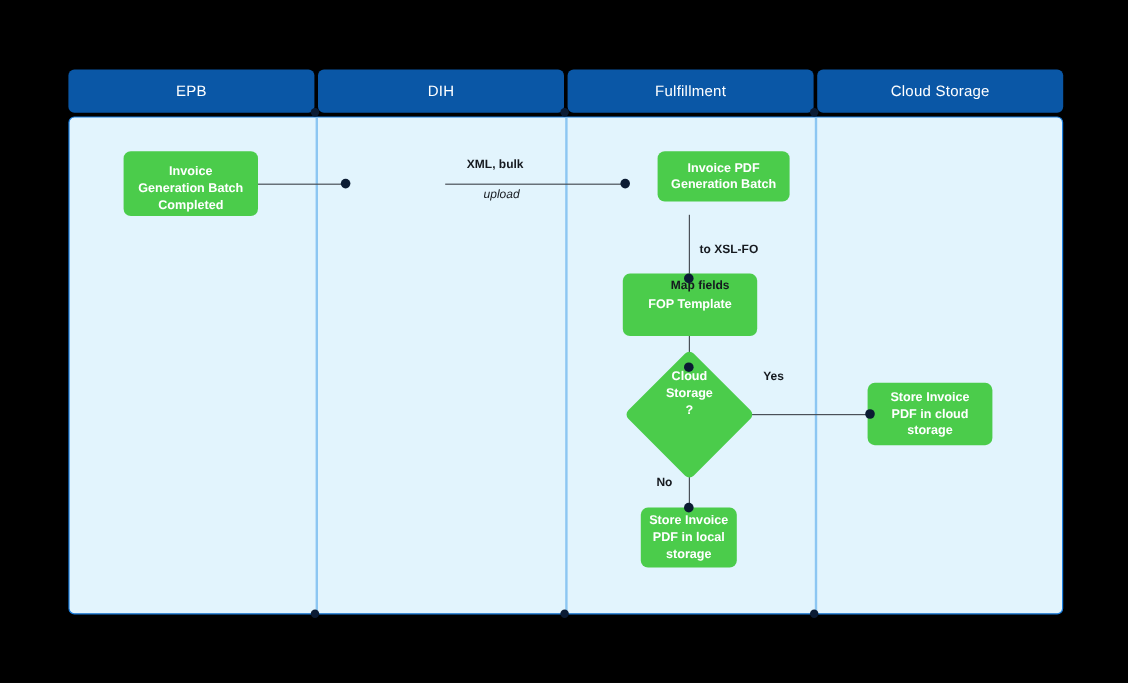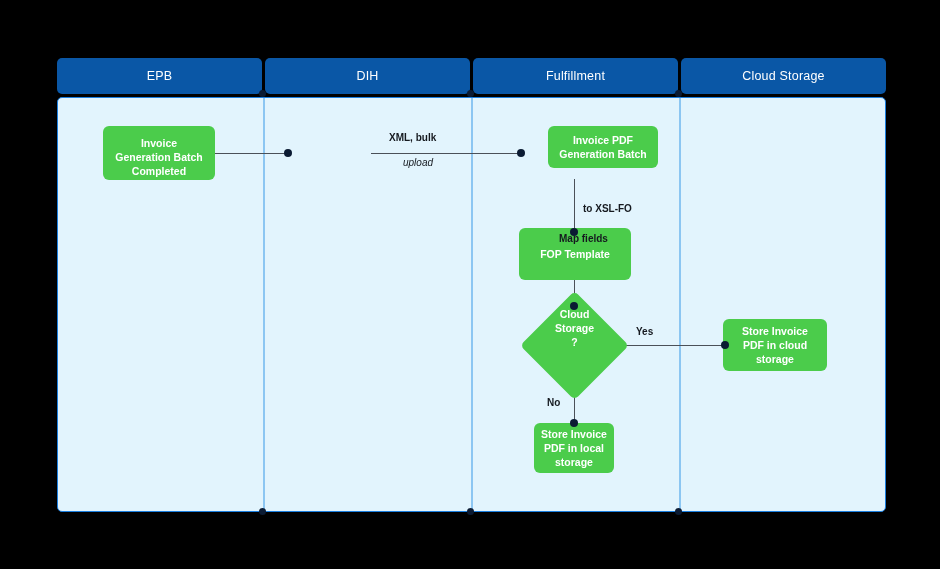--- a/index.html
+++ b/index.html
@@ -247,17 +247,17 @@
       <div>storage</div>
     </div>
   </div>
 
   <div class="edge-label bold" style="left:389px; top:131px;">XML, bulk</div>
   <div class="edge-label" style="left:403px; top:156px;font-style:italic;">upload</div>
 
   <div class="edge-label bold" style="left:559px; top:188px;margin-top:44px;">Map fields</div>
   <div class="edge-label bold" style="left:583px; top:202px;">to XSL-FO</div>
 
-  <div class="edge-label bold" style="left:636px; top:325px;">Yes</div>
+  <div class="edge-label bold" style="left:636px; top:308px;">Yes</div>
 
   <div class="edge-label bold" style="left:547px; top:396px;">No</div>
 
 </div>
 
 </body></html>

